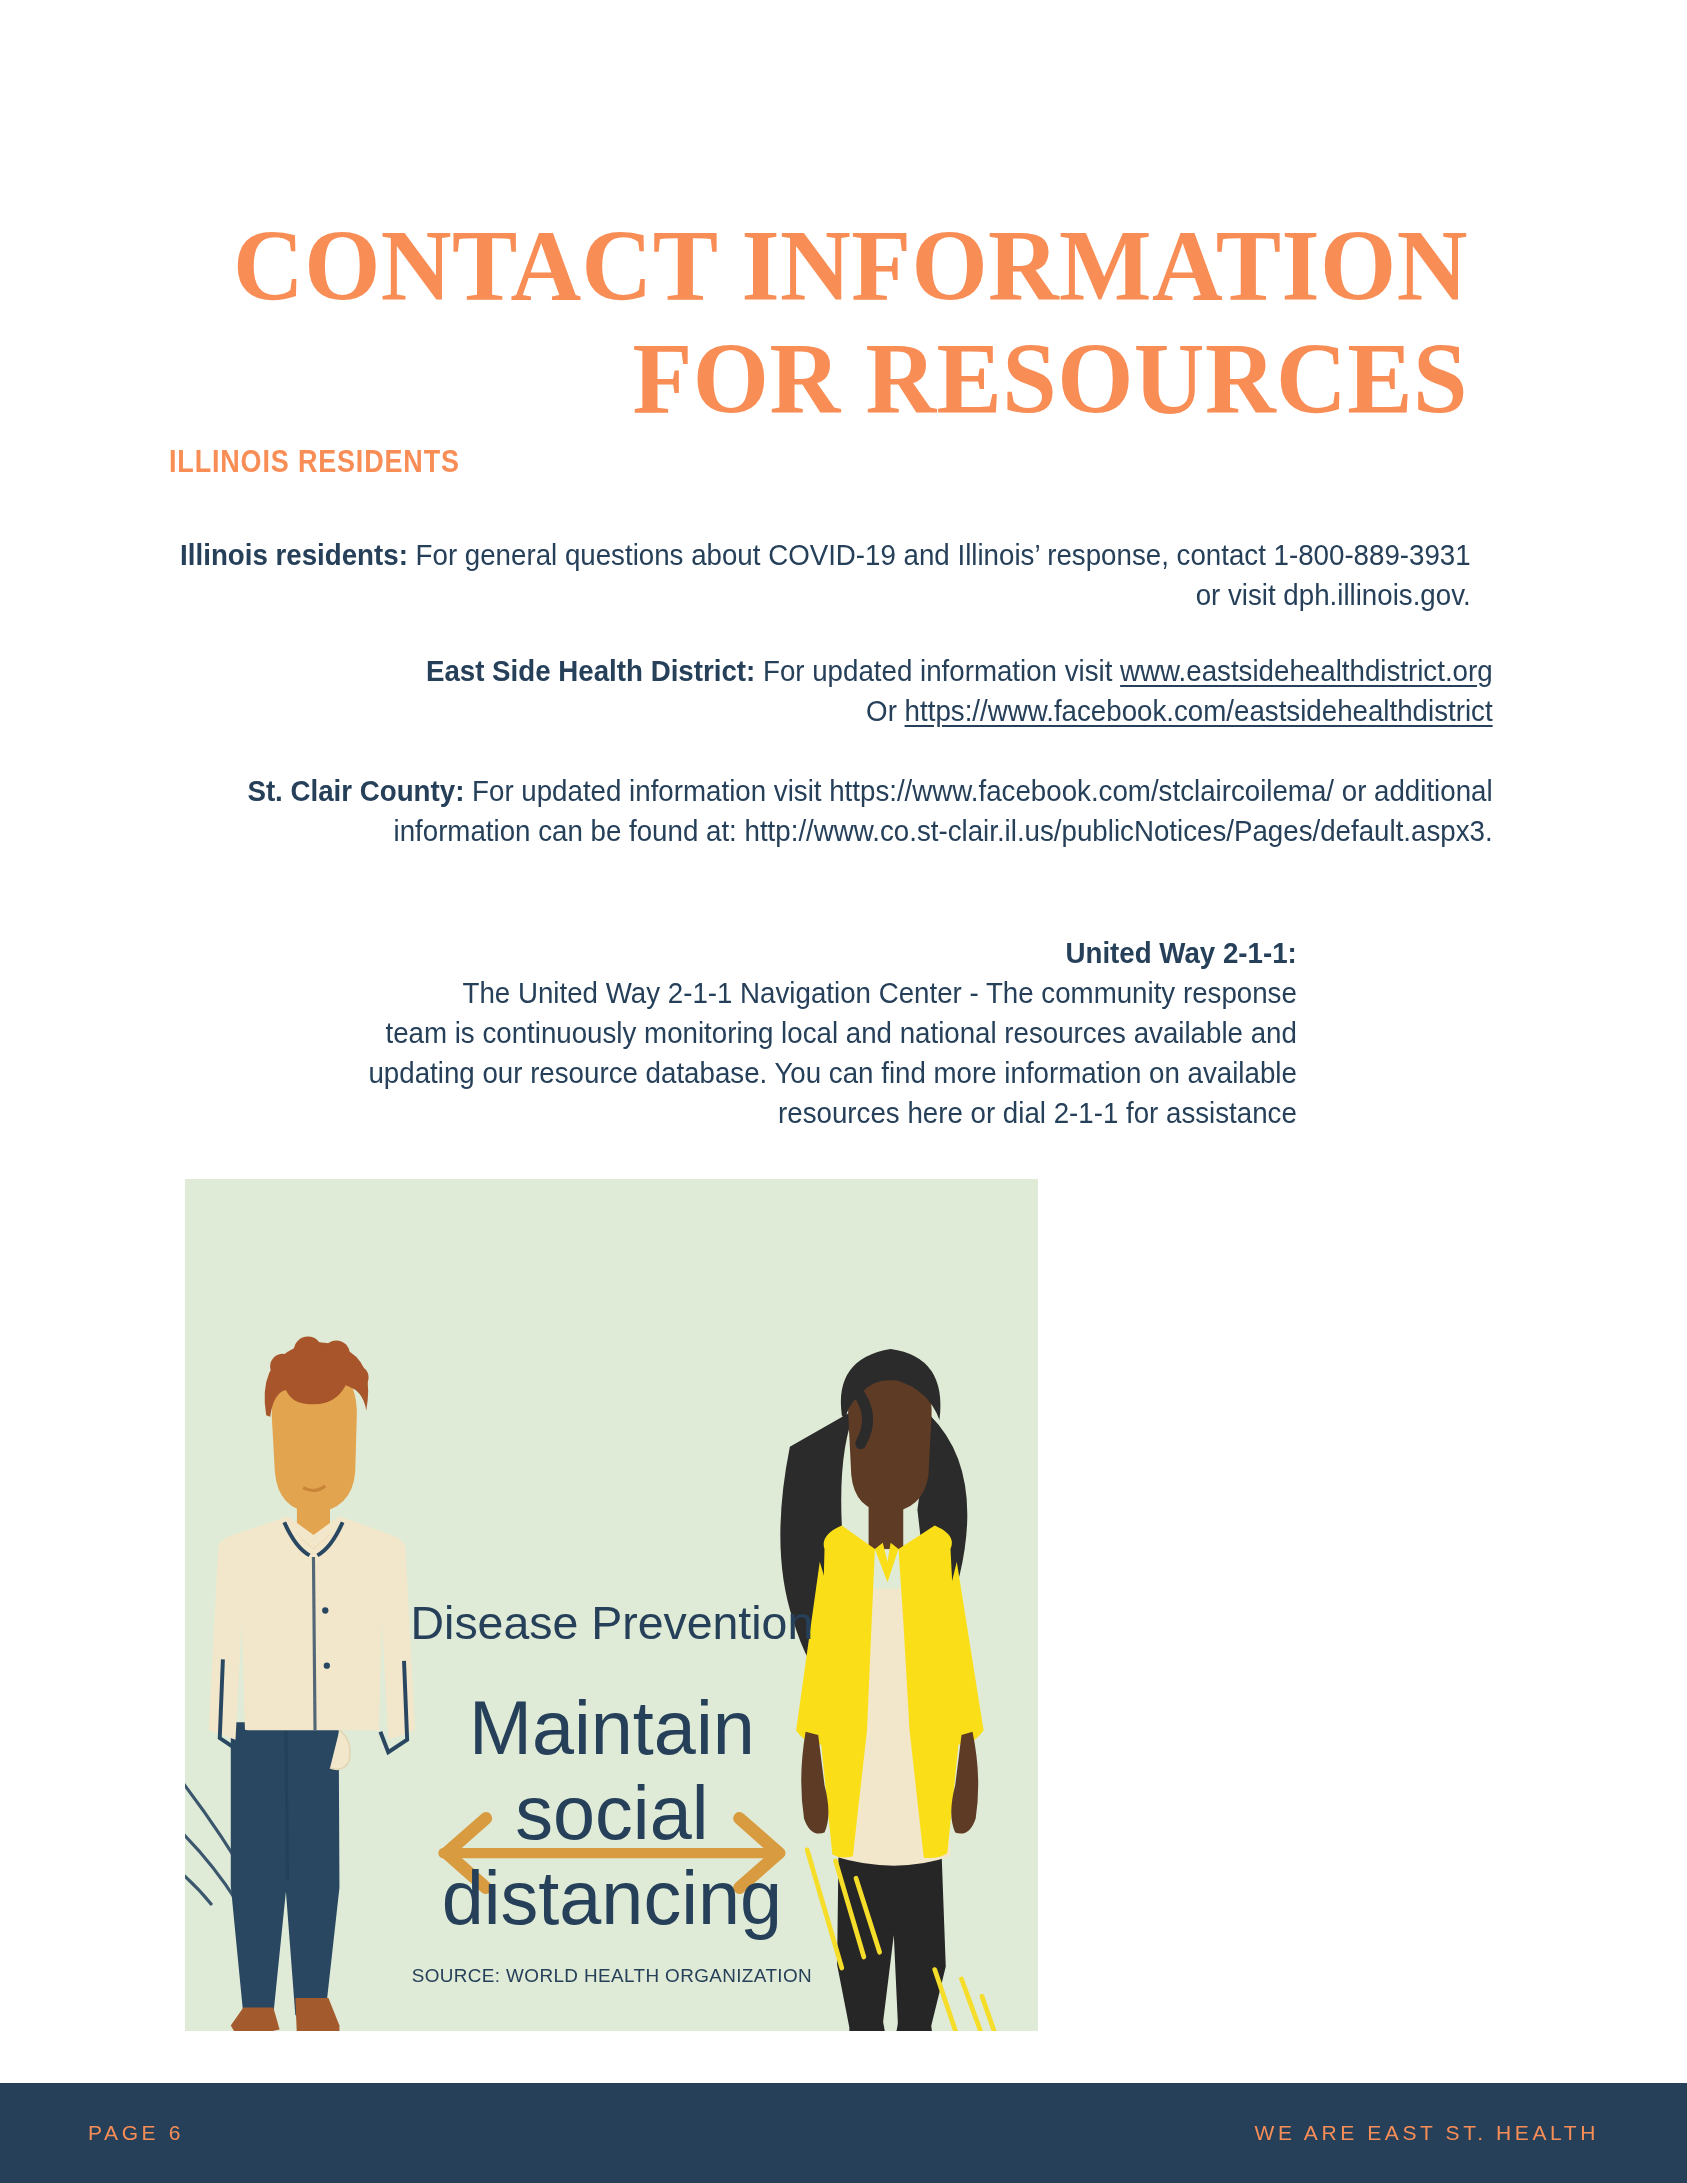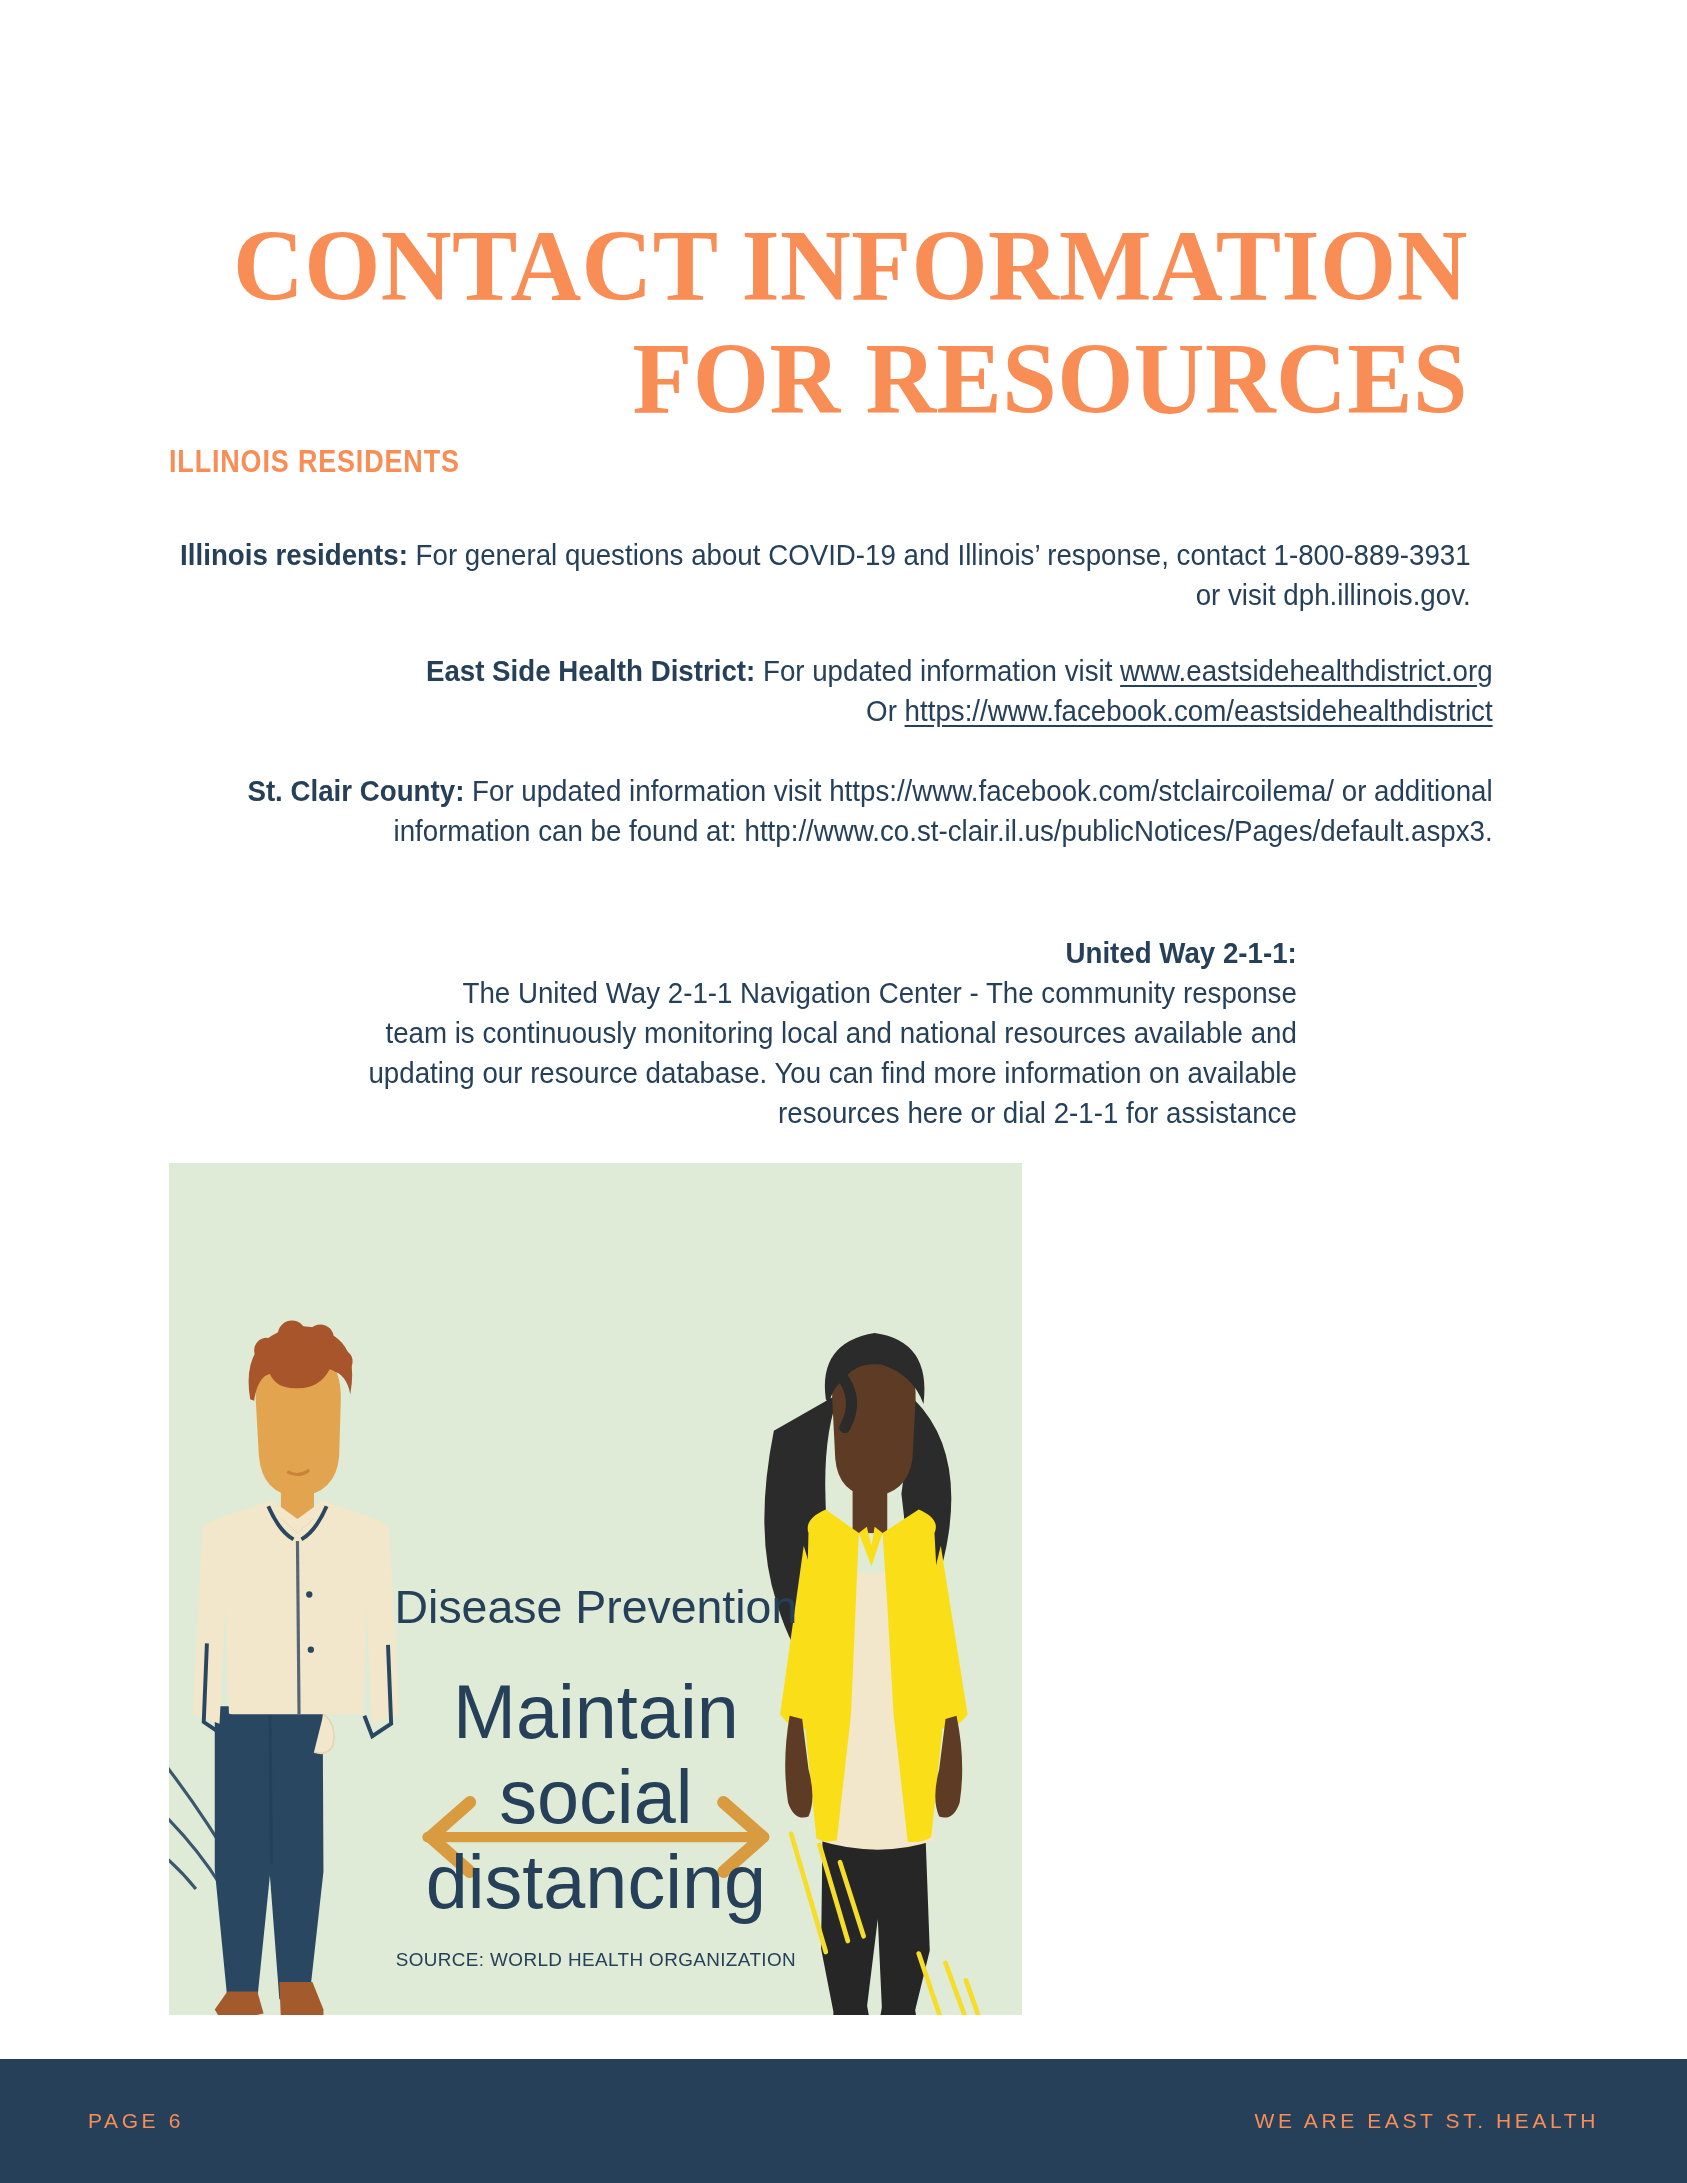--- a/index.html
+++ b/index.html
@@ -93,21 +93,21 @@
     width: 100%;
     height: 100%;
   }
 
   
   .footer {
     position: absolute;
     left: 0;
     right: 0;
     bottom: 0;
-    height: 124px;
+    height: 100px;
     background: #26405A;
   }
   .footer-text {
     position: absolute;
     top: 50%;
     transform: translateY(-50%);
     font-family: "Liberation Sans", sans-serif;
     font-size: 21px;
     font-weight: normal;
     letter-spacing: 3.6px;
@@ -130,21 +130,21 @@
 
   <p class="body-block" id="para-eshd"><b>East Side Health District:</b><span> For updated information visit </span><a class="u" href="#" style="color:#26405A;text-decoration:underline;">www.eastsidehealthdistrict.org</a><br><span>Or </span><a class="u" href="#" style="color:#26405A;text-decoration:underline;">https://www.facebook.com/eastsidehealthdistrict</a></p>
 
   <p class="body-block" id="para-stclair"><b>St. Clair County:</b><span> For updated information visit https://www.facebook.com/stclaircoilema/ or additional information can be found at: http://www.co.st-clair.il.us/publicNotices/Pages/default.aspx3.</span></p>
 
   <p class="body-block" id="para-unitedway"><b>United Way 2-1-1:</b><br><span style="white-space:pre-line">The United Way 2-1-1 Navigation Center - The community response
 team is continuously monitoring local and national resources available and
 updating our resource database. You can find more information on available
 resources here or dial 2-1-1 for assistance</span></p>
 
-  <figure class="illustration" style="margin:0;">
+  <figure class="illustration" style="margin:16px;">
     <svg class="illus-svg" viewBox="0 0 1083 1082" xmlns="http://www.w3.org/2000/svg">
       <rect x="0" y="0" width="1083" height="1082" fill="#DFEBD6"></rect>
 
       <g>
 
         <rect x="142" y="410" width="42" height="60" fill="#E2A44E"></rect>
 
         <path d="M58 690 L195 690 L196 900 L178 1062 L140 1062 L128 905 L112 1062 L74 1062 L58 898 Z" fill="#2A4762"></path>
 
         <path d="M128 700 L130 890" stroke="#1E3950" stroke-width="4" fill="none" opacity="0.45"></path>

